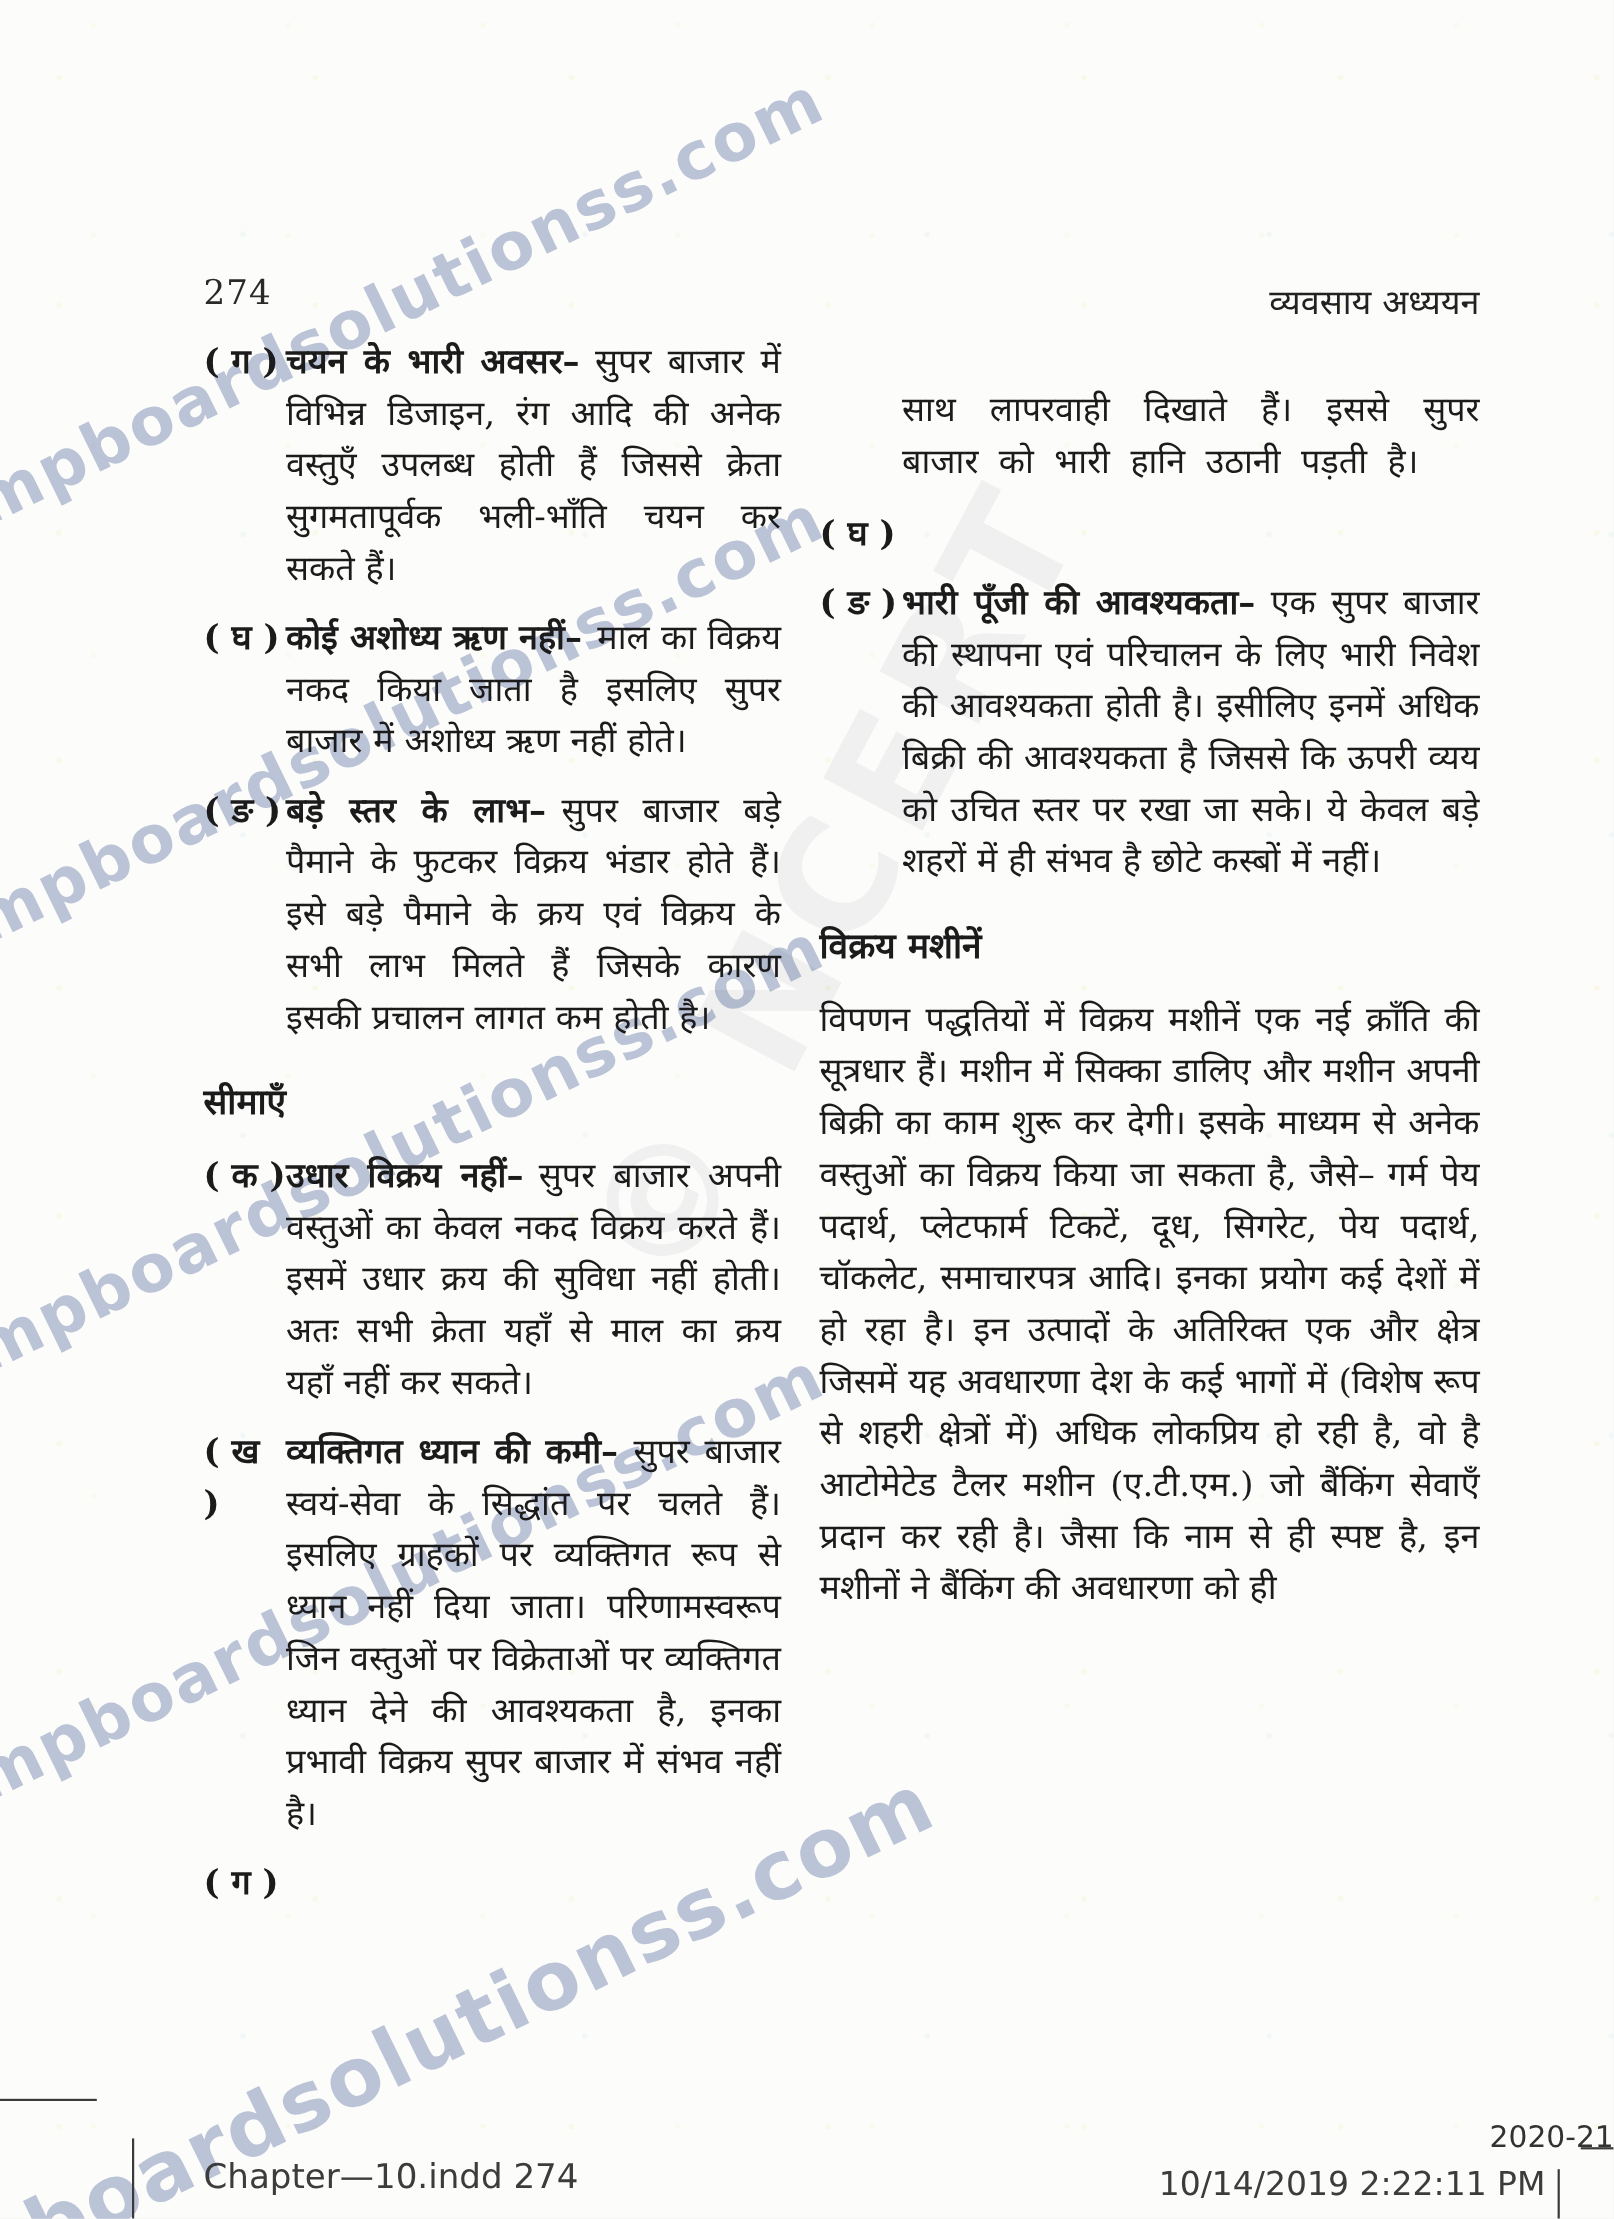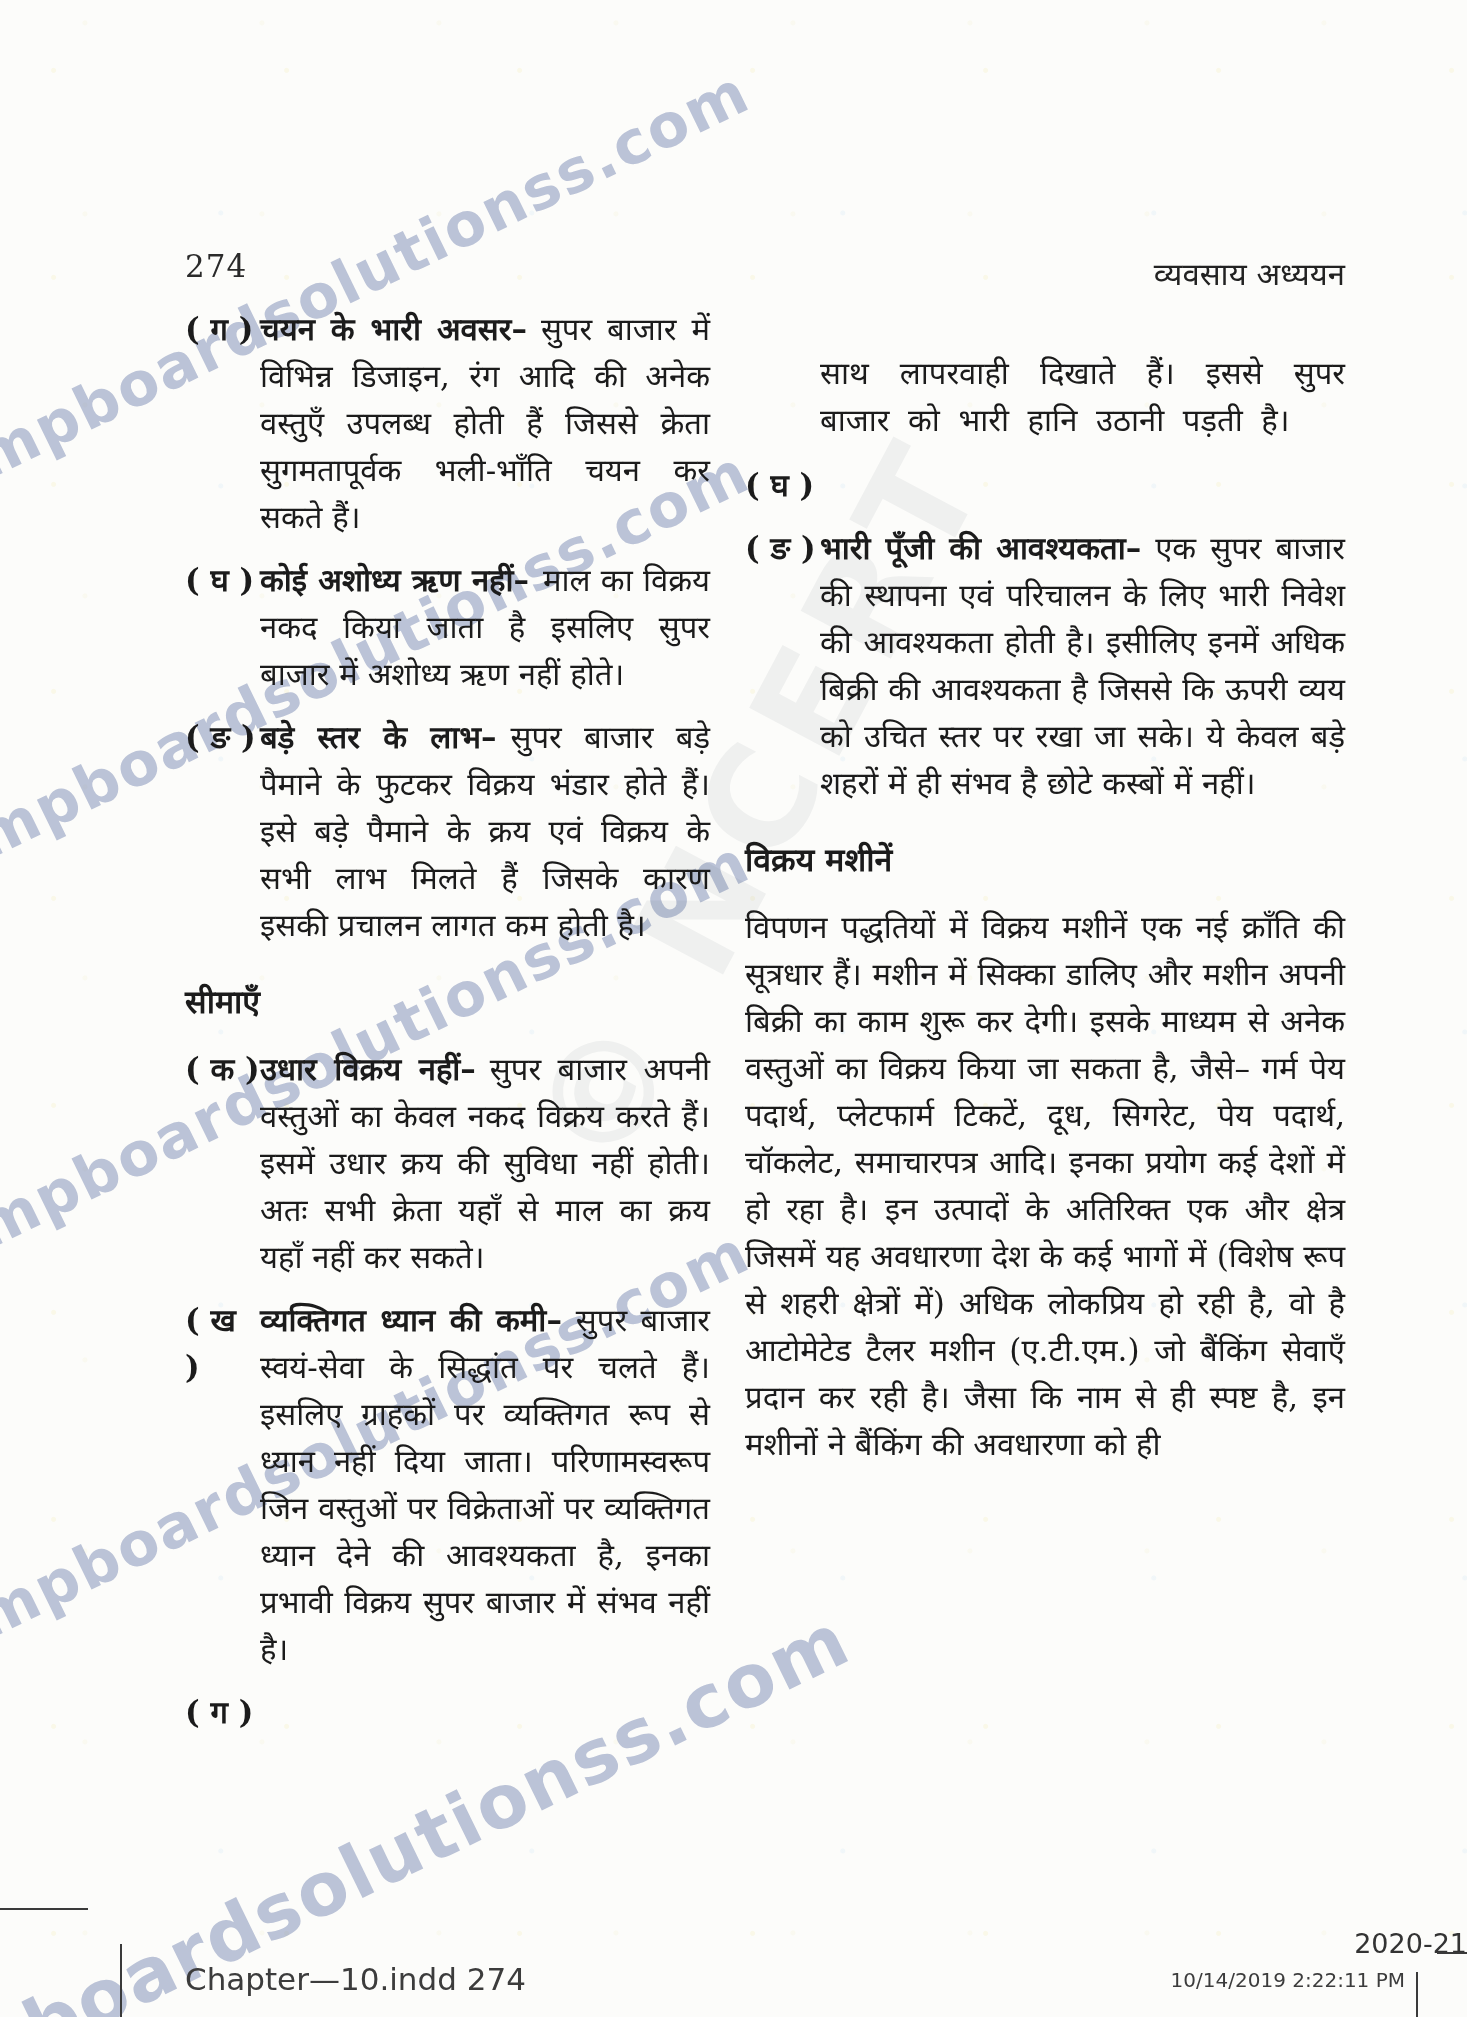--- a/index.html
+++ b/index.html
@@ -80,21 +80,21 @@
     font-size:27px;color:#333;
   }
   .print-left{
     position:absolute;left:185px;top:1961px;
     font-family:"DejaVu Sans","Liberation Sans",sans-serif;
     font-size:31px;color:#3c3c3c;text-align:center;
   }
   .print-right{
     position:absolute;right:62px;top:1968px;
     font-family:"DejaVu Sans","Liberation Sans",sans-serif;
-    font-size:20px;color:#3c3c3c;
+    font-size:30px;color:#3c3c3c;
   }
 
   
   .crop{position:absolute;background:#3a3a3a;}
   .crop-bl-h{left:0;top:1908px;width:88px;height:2px;}
   .crop-bl-v{left:120px;top:1944px;width:2px;height:73px;}
   .crop-br-h{right:0;top:1952px;width:30px;height:2px;}
   .crop-br-v{right:49px;top:1972px;width:2px;height:45px;}
 </style>
 </head>

